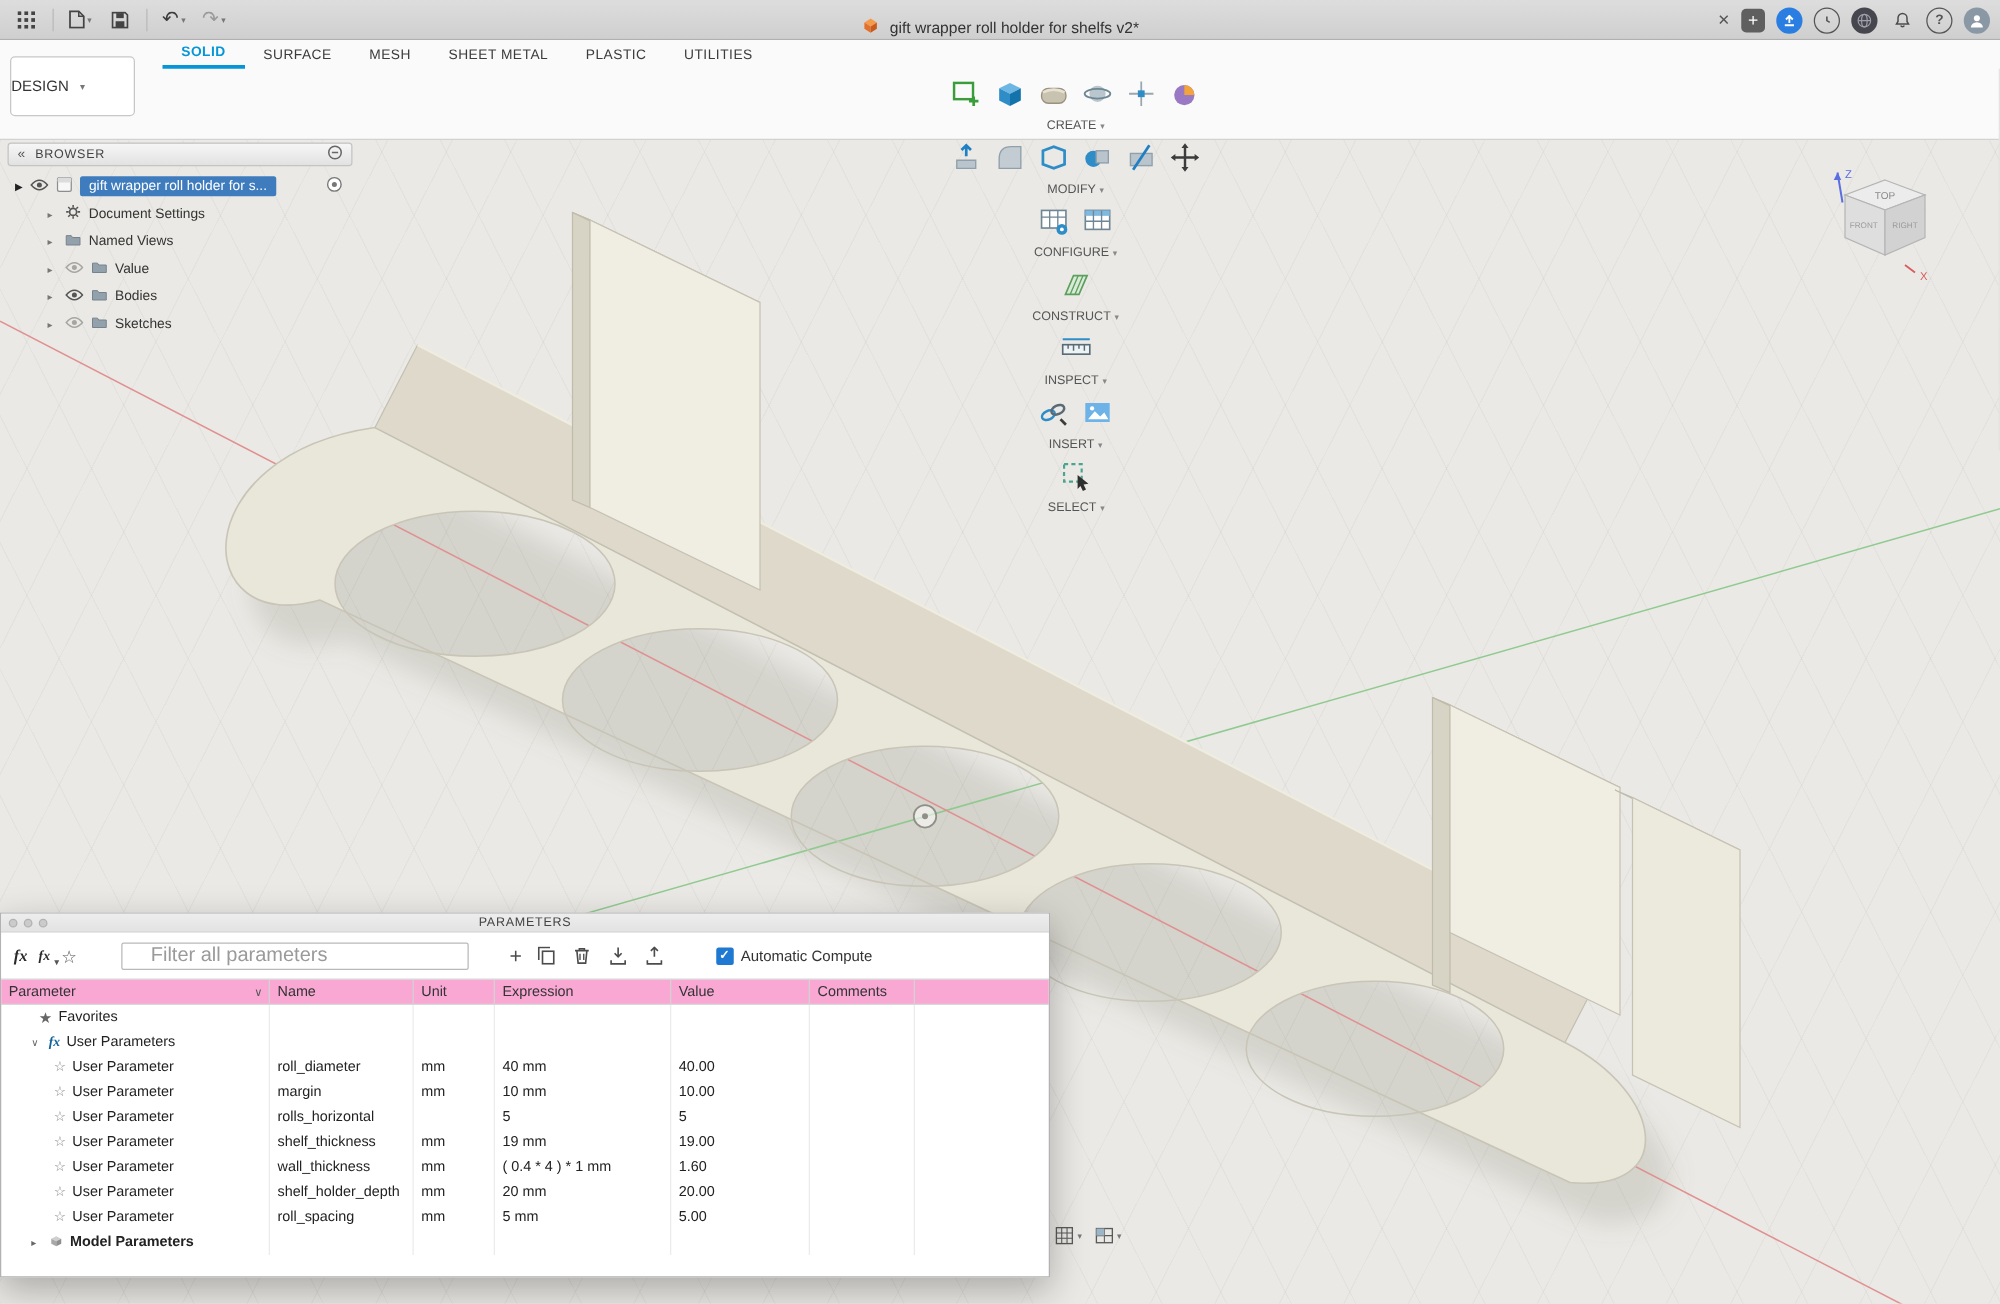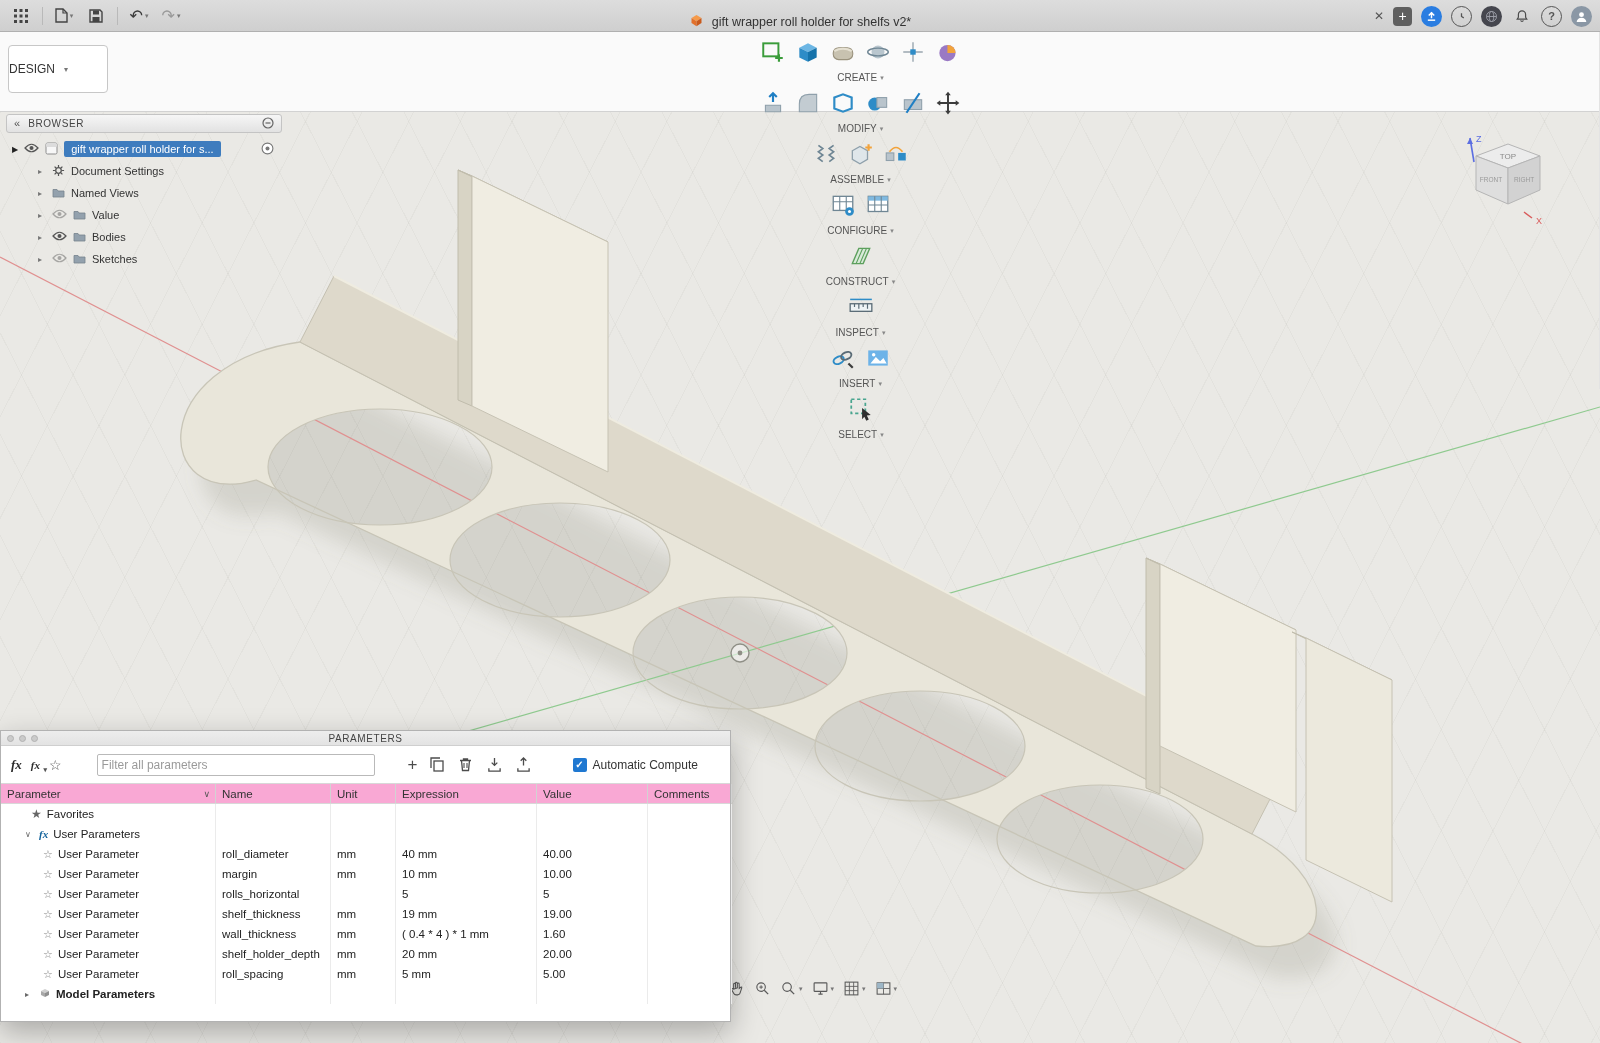--- a/index.html
+++ b/index.html
@@ -63,31 +63,31 @@
   .btree{margin-top:5px;}
   .brow{display:flex;align-items:center;height:22px;gap:6px;padding-left:6px;}
   .brow .caret{color:#777;font-size:8px;width:8px;}
   .brow.child{padding-left:32px;}
   .root-label{background:#3e7cbe;color:#fff;font-weight:normal;padding:2px 7px;border-radius:2px;max-width:168px;overflow:hidden;white-space:nowrap;text-overflow:ellipsis;}
   .root-marker{font-size:8px;color:#222;}
   .brow .spacer{flex:1;}
   .hidden-eye{opacity:.45;}
 
   
-  .paramdlg{position:absolute;left:0;top:618px;width:731px;height:292px;background:#fff;border:1px solid #b2b2b2;box-shadow:0 10px 28px rgba(0,0,0,.28);z-index:6;}
+  .paramdlg{position:absolute;left:0;top:618px;width:840px;height:292px;background:#fff;border:1px solid #b2b2b2;box-shadow:0 10px 28px rgba(0,0,0,.28);z-index:6;}
   .pd-titlebar{height:15px;background:linear-gradient(#ededed,#e3e3e3);border-bottom:1px solid #cfcfcf;position:relative;display:flex;align-items:center;justify-content:center;}
   .pd-title{font-size:10px;letter-spacing:.6px;color:#444;}
   .pd-dots{position:absolute;left:6px;top:4px;display:flex;gap:5px;}
   .pd-dot{width:7px;height:7px;border-radius:50%;background:#cbcbcb;border:1px solid #b2b2b2;}
   .pd-toolbar{height:37px;display:flex;align-items:center;gap:9px;padding:0 10px;background:#fff;}
   .fx-btn{font-style:italic;font-weight:bold;font-size:13px;color:#2a2a2a;font-family:"Liberation Serif",serif;}
   .fx-small{position:relative;font-size:11px;}
   .fx-small .sub{position:absolute;right:-7px;bottom:-3px;font-size:7px;color:#555;font-style:normal;}
   .star-btn{font-size:14px;color:#555;line-height:1;}
-  .pd-filter{width:278px;height:22px;border:1px solid #b9b9b9;border-radius:2px;font-size:12px;padding:0 4px;color:#333;margin-left:26px;}
+  .pd-filter{width:278px;height:22px;border:1px solid #b9b9b9;border-radius:2px;font-size:16px;padding:0 23px;color:#333;margin-left:26px;}
   .pd-filter::placeholder{color:#9a9a9a;}
   .pd-ico{width:20px;height:20px;display:flex;align-items:center;justify-content:center;color:#4c4c4c;}
   .plus-ico{font-size:17px;color:#4c4c4c;line-height:1;margin-left:24px;}
   .autocompute{display:flex;align-items:center;gap:6px;margin-left:30px;font-size:12px;color:#333;}
   .checkbox{width:14px;height:14px;background:#1f78d1;border-radius:2px;color:#fff;font-size:10px;font-weight:bold;display:flex;align-items:center;justify-content:center;line-height:1;}
 
   .ptable{font-size:11.5px;color:#222;}
   .pgrid{display:grid;grid-template-columns:215px 115px 65px 141px 111px 84px;}
   .phead{height:21px;background:#f9a8d4;border-top:1px solid #d8d8d8;border-bottom:1px solid #d8d8d8;}
   .phead>div{display:flex;align-items:center;padding:0 6px;border-right:1px solid #d2d2d2;position:relative;color:#333;}
@@ -198,20 +198,28 @@
       </span>
     </div>
   </div>
 
   <div class="toolbar">
     <div class="design-box">
       <span>DESIGN</span>
       <span class="tb-caret">▾</span>
     </div>
     <div class="toolbar-col">
+      <div class="tabs">
+        <div class="tab active">SOLID</div>
+        <div class="tab">SURFACE</div>
+        <div class="tab">MESH</div>
+        <div class="tab">SHEET METAL</div>
+        <div class="tab">PLASTIC</div>
+        <div class="tab">UTILITIES</div>
+      </div>
       <div class="groups">
 
         <div class="group">
           <div class="group-icons">
             <span class="ticon">
                 <svg width="26" height="26" viewBox="0 0 24 24">
                   <rect x="3" y="4" width="14" height="12" fill="none" stroke="#3a9c3a" stroke-width="1.8"></rect>
                   <path d="M17.5 14 v7 M14 17.5 h7" stroke="#3a9c3a" stroke-width="2"></path>
                 </svg>
               </span>
@@ -283,43 +291,20 @@
             <span class="ticon">
                 <svg width="26" height="26" viewBox="0 0 24 24">
                   <path d="M12 3 V21 M3 12 H21" stroke="#3c3c3c" stroke-width="1.8"></path>
                   <path d="M12 1.5 l-2.6 3.4 h5.2 Z M12 22.5 l-2.6 -3.4 h5.2 Z M1.5 12 l3.4 -2.6 v5.2 Z M22.5 12 l-3.4 -2.6 v5.2 Z" fill="#3c3c3c"></path>
                 </svg>
               </span>
           </div>
           <div class="group-label">MODIFY</div>
         </div>
 
-        <div class="group">
-          <div class="group-icons">
-            <span class="ticon">
-                <svg width="26" height="26" viewBox="0 0 24 24">
-                  <path d="M5 4 l4 3 -4 3 4 3 -4 3 4 3 M19 4 l-4 3 4 3 -4 3 4 3 -4 3" stroke="#6f8694" stroke-width="1.6" fill="none"></path>
-                </svg>
-              </span>
-            <span class="ticon">
-                <svg width="26" height="26" viewBox="0 0 24 24">
-                  <path d="M4 9 l7 -4 7 4 v8 l-7 4 -7 -4 Z" fill="#dfe6ea" stroke="#8fa0ab" stroke-width="1.2"></path>
-                  <path d="M19 3 v6 M16 6 h6" stroke="#f2a33c" stroke-width="2"></path>
-                </svg>
-              </span>
-            <span class="ticon">
-                <svg width="26" height="26" viewBox="0 0 24 24">
-                  <rect x="3" y="11" width="7" height="7" fill="#b9c4cc" stroke="#8fa0ab" stroke-width="1"></rect>
-                  <rect x="14" y="11" width="7" height="7" fill="#2e8cc7"></rect>
-                  <path d="M6 10 Q12 2 18 10" stroke="#f2a33c" stroke-width="1.6" fill="none"></path>
-                </svg>
-              </span>
-          </div>
-          <div class="group-label">ASSEMBLE</div>
-        </div>
 
         <div class="group">
           <div class="group-icons">
             <span class="ticon">
                 <svg width="26" height="26" viewBox="0 0 24 24">
                   <rect x="3" y="4" width="18" height="13" fill="#fff" stroke="#6f8694" stroke-width="1.2"></rect>
                   <path d="M3 9 h18 M9 4 v13 M15 4 v13" stroke="#6f8694" stroke-width="1"></path>
                   <circle cx="18" cy="18" r="4" fill="#2e8cc7"></circle>
                   <circle cx="18" cy="18" r="1.4" fill="#fff"></circle>
                 </svg>

